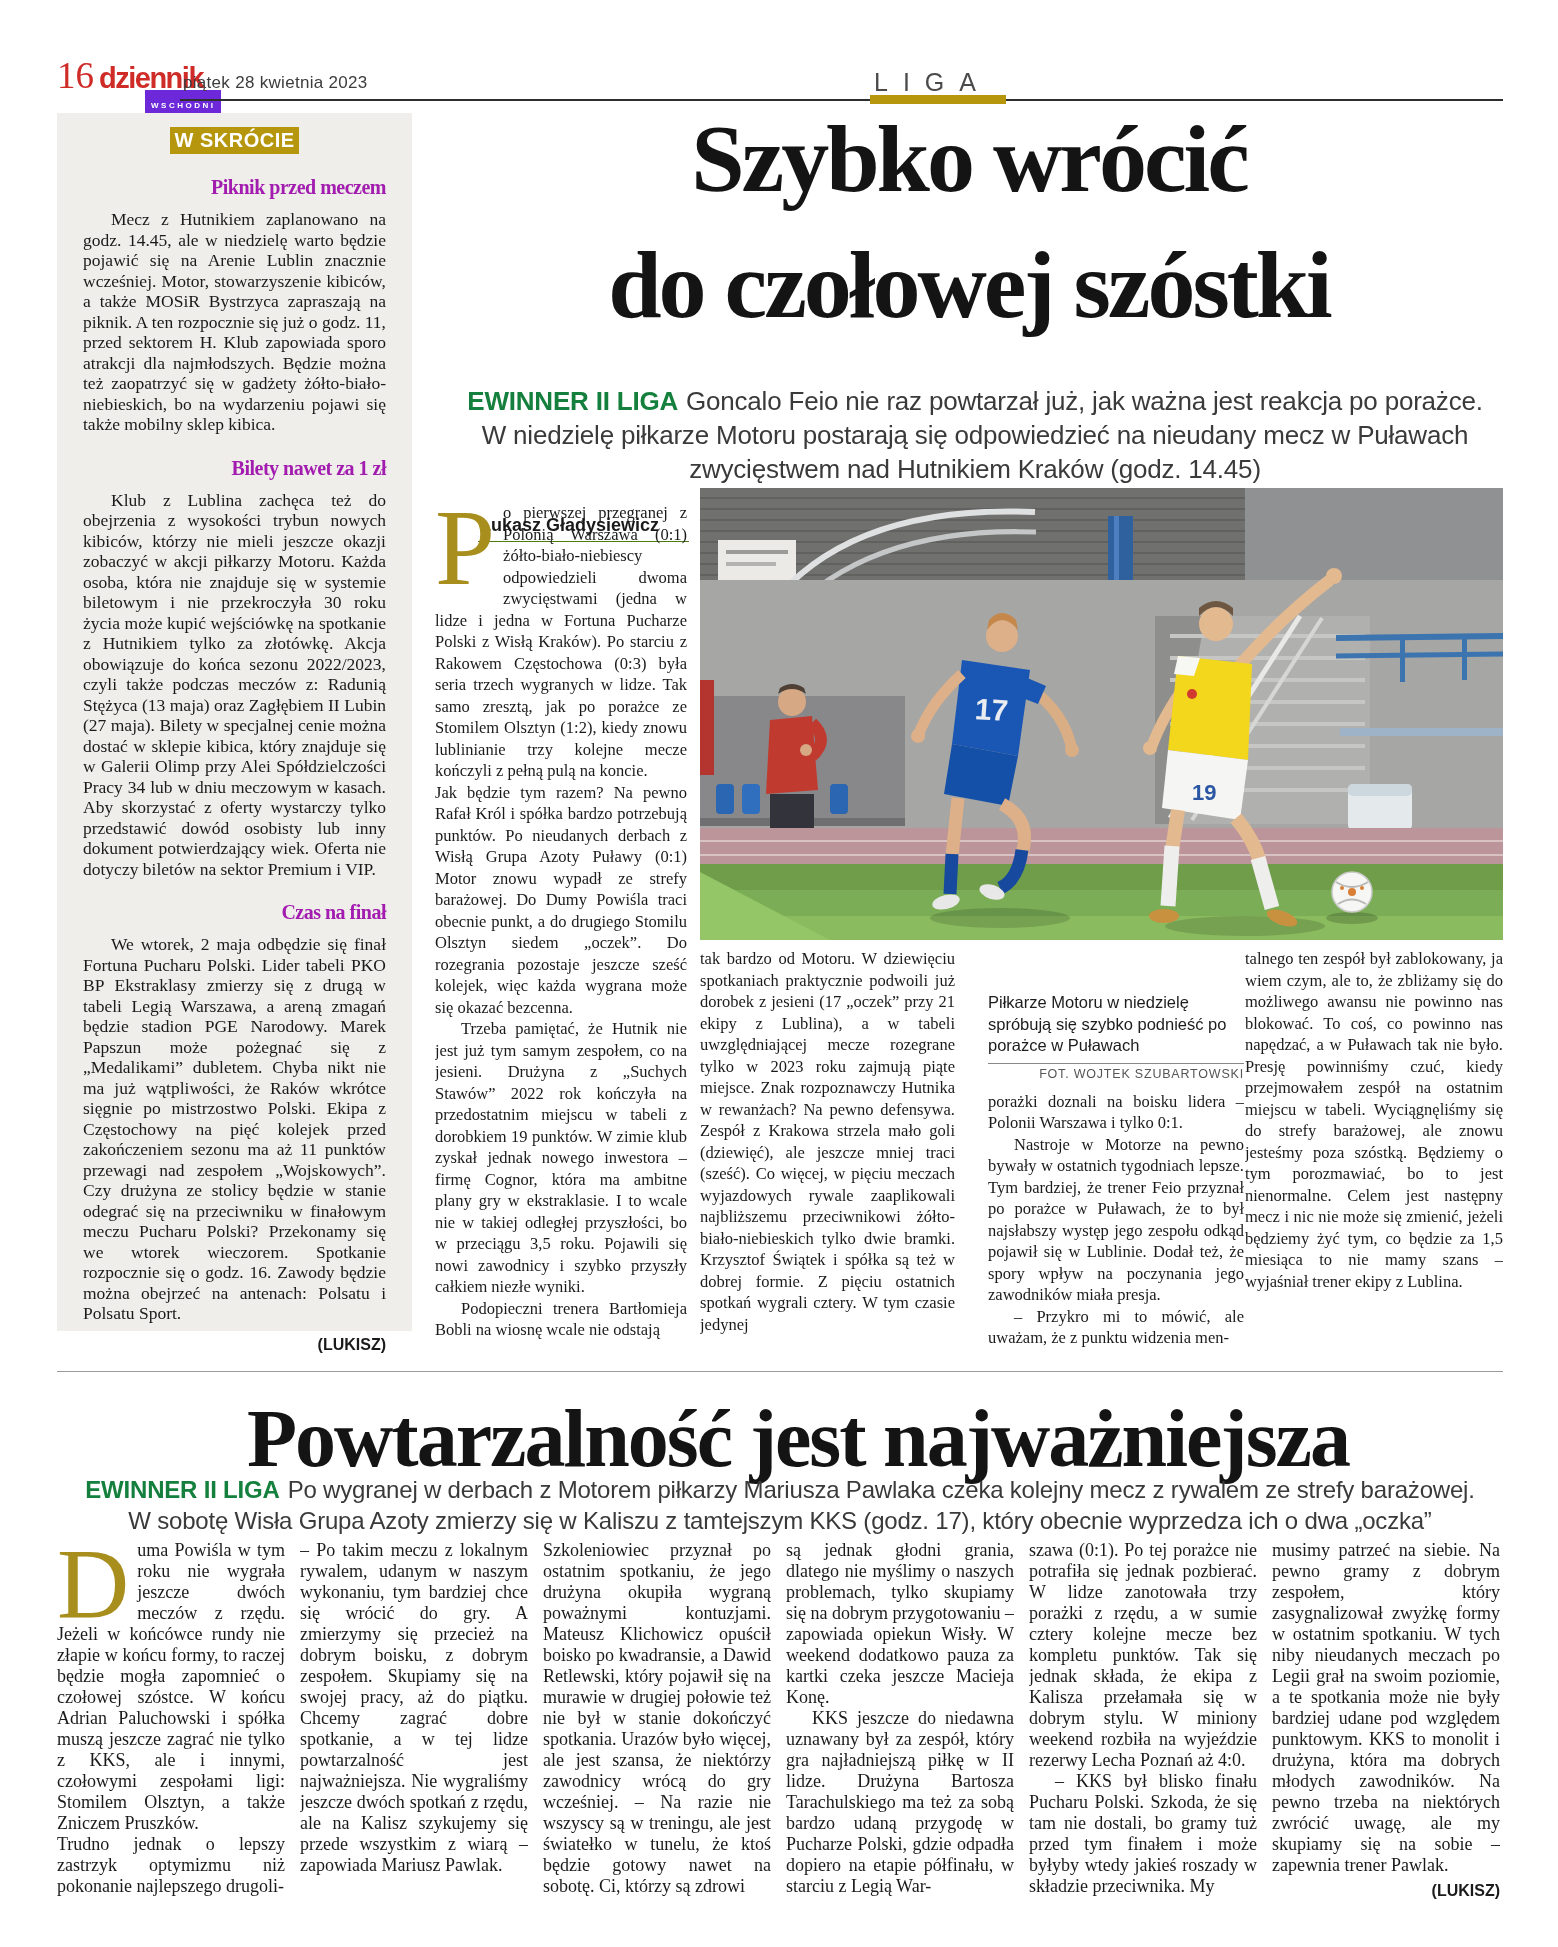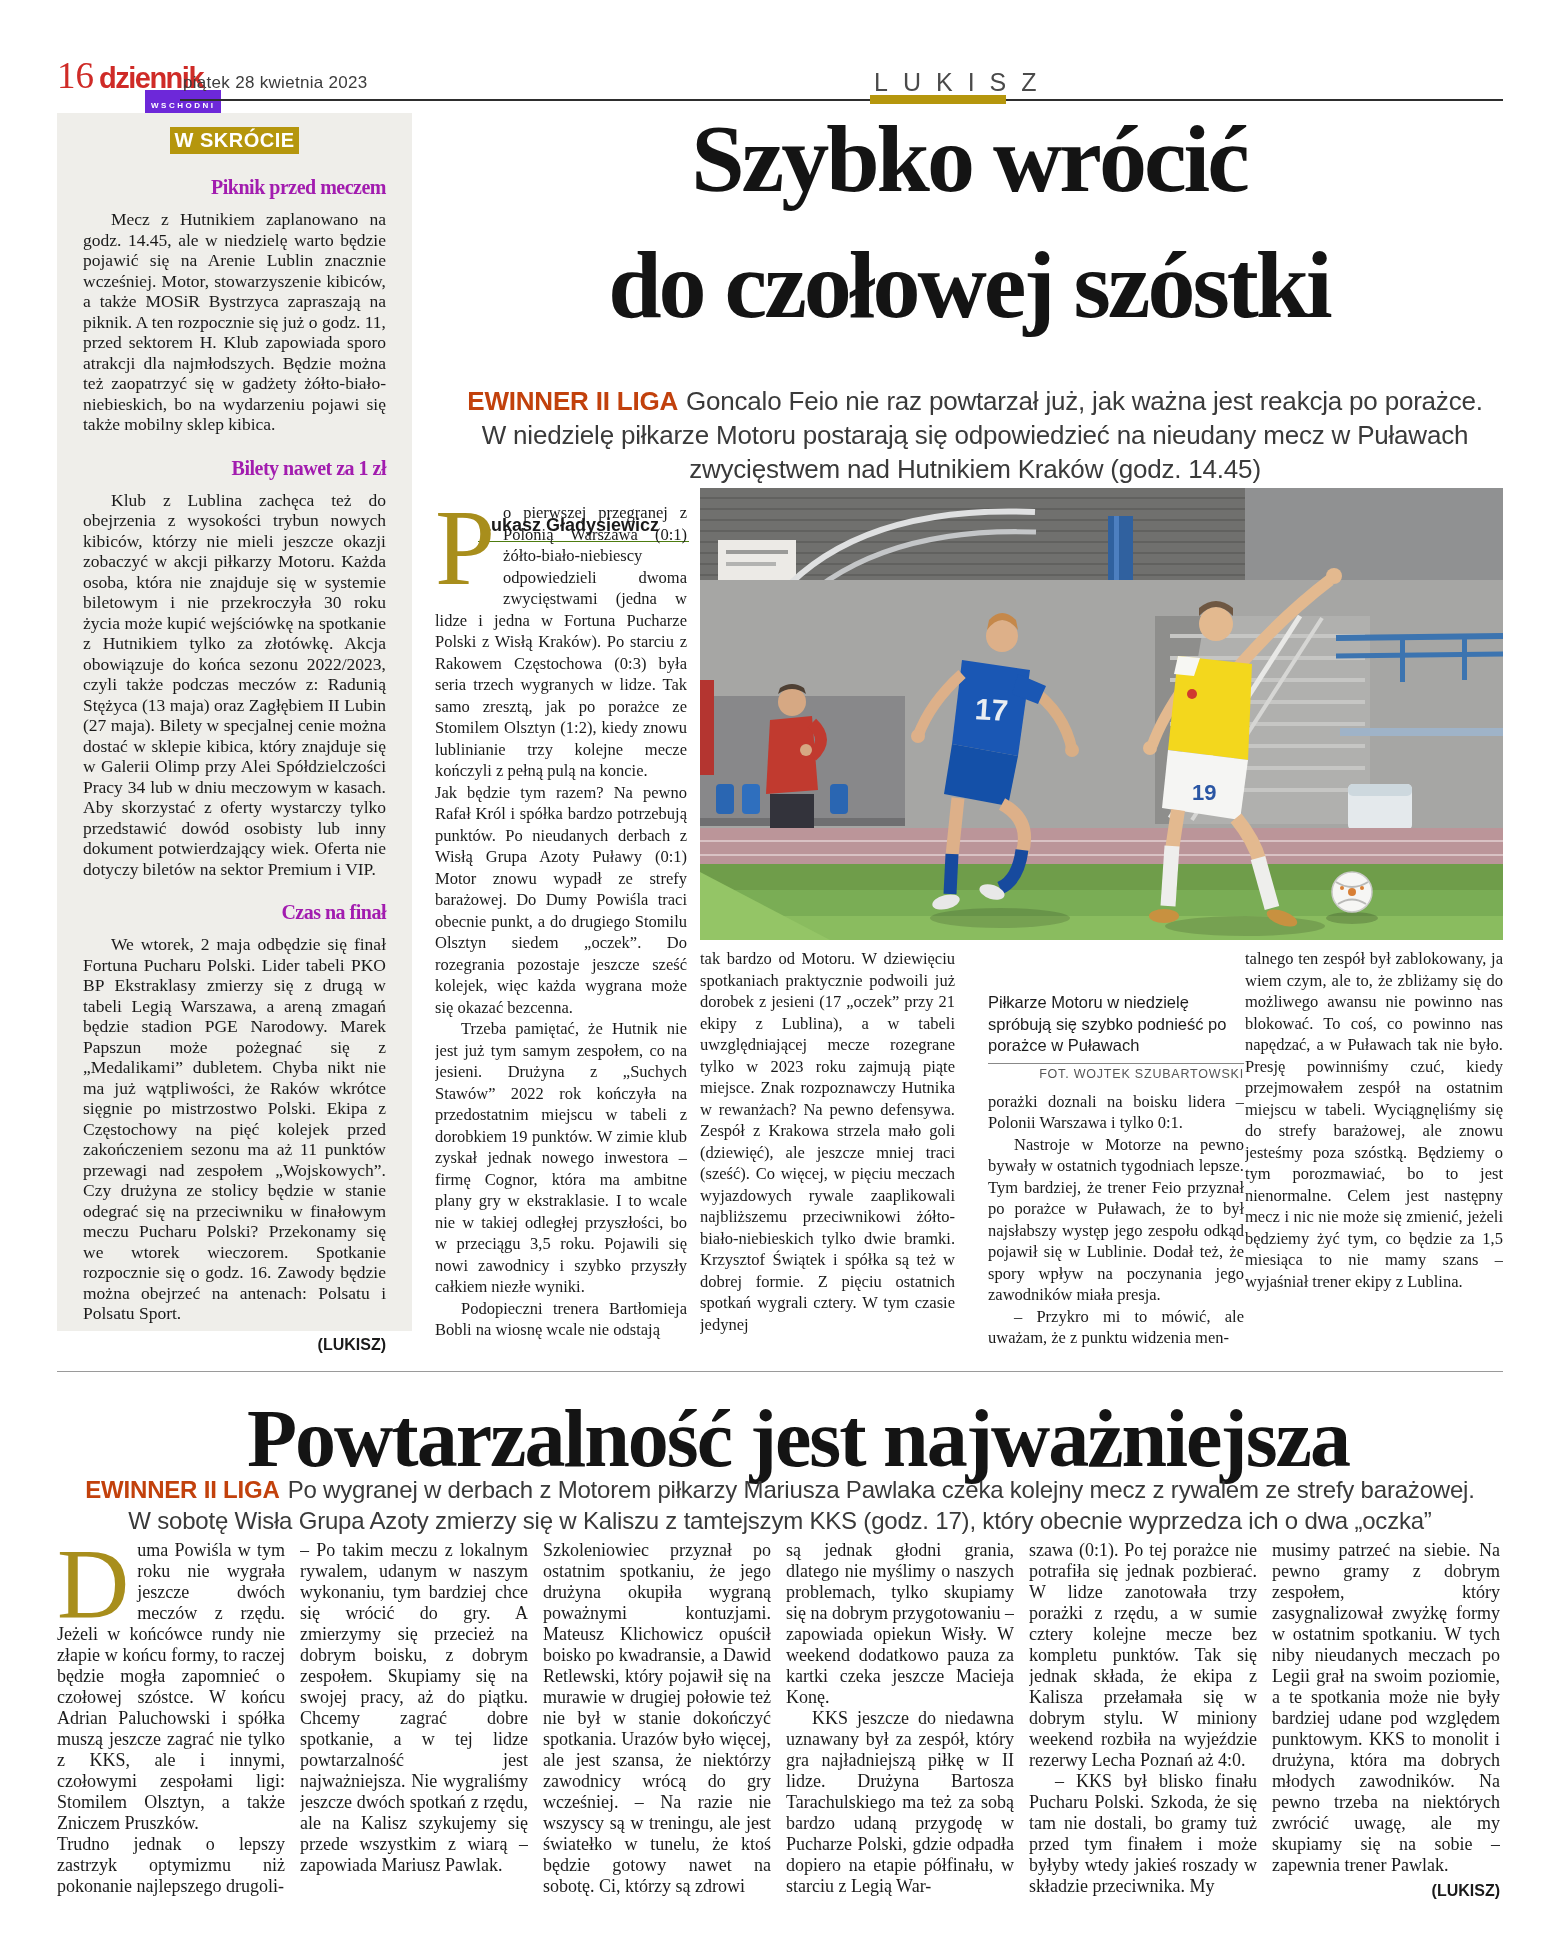--- a/index.html
+++ b/index.html
@@ -24,21 +24,21 @@
   .shorts h2{font-family:"Liberation Serif",serif;font-weight:bold;font-size:20px;text-align:right;
              margin:22px 0 10px 0;color:#a21caf;letter-spacing:-.5px;}
   .shorts p{font-size:17.5px;line-height:20.5px;text-align:justify;margin:0;text-indent:28px;}
   .shorts-byline{text-align:right;font-family:"Liberation Sans",sans-serif;font-weight:bold;font-size:16px;margin-top:12px;}
   
   .headline1{position:absolute;left:435px;top:96px;width:1068px;margin:0;text-align:center;
              font-family:"Liberation Serif",serif;font-weight:bold;font-size:96px;line-height:126px;
              letter-spacing:-3px;color:#141414;}
   .standfirst{font-family:"Liberation Sans",sans-serif;color:#3a3a3a;margin:0;text-align:center;letter-spacing:-.2px;}
   .sf1{position:absolute;left:460px;top:384px;width:1030px;font-size:26px;line-height:34px;}
-  .kicker{color:#c2410c;font-weight:bold;margin-right:8px;}
+  .kicker{color:#15803d;font-weight:bold;margin-right:8px;}
   .byline1{position:absolute;left:478px;top:470px;font-family:"Liberation Sans",sans-serif;
            font-weight:bold;font-size:18px;border-bottom:1px solid #4d7c0f;padding:0 30px 5px 2px;margin-top:45px;}
   .col{position:absolute;overflow:hidden;}
   .col p{font-size:16.5px;line-height:21.5px;text-align:justify;margin:0;}
   .col div p + p, .col p.first + p, .col div p:not(:first-child){text-indent:26px;}
   .colA1{left:435px;top:502px;width:252px;height:866px;}
   .colA2{left:700px;top:948px;width:255px;height:414px;}
   .colA3{left:988px;top:948px;width:256px;height:414px;margin-top:44px;}
   .colA4{left:1245px;top:948px;width:258px;height:414px;}
   .dropcap{float:left;font-family:"Liberation Serif",serif;color:#a88e1c;font-weight:400;
@@ -66,21 +66,21 @@
 <body>
 
 <div class="page">
 
   <div class="logo">
     <span class="logo-num">16</span><span class="logo-word">dziennik</span>
     <span class="logo-sub">WSCHODNI</span>
   </div>
   <div class="date">piątek 28 kwietnia 2023</div>
   <div class="header-rule"></div>
-  <div class="section-label">LUKISZ</div>
+  <div class="section-label">LIGA</div>
   <div class="section-bar"></div>
 
   <aside class="shorts">
     <div class="badge">W SKRÓCIE</div>
     <h2>Piknik przed meczem</h2>
     <div>
         <p>Mecz z Hutnikiem zaplanowano na godz. 14.45, ale w niedzielę warto będzie pojawić się na Arenie Lublin znacznie wcześniej. Motor, stowarzyszenie kibiców, a także MOSiR Bystrzyca zapraszają na piknik. A ten rozpocznie się już o godz. 11, przed sektorem H. Klub zapowiada sporo atrakcji dla najmłodszych. Będzie można też zaopatrzyć się w gadżety żółto-biało-niebieskich, bo na wydarzeniu pojawi się także mobilny sklep kibica.</p>
       </div>
     <h2>Bilety nawet za 1 zł</h2>
     <div>

